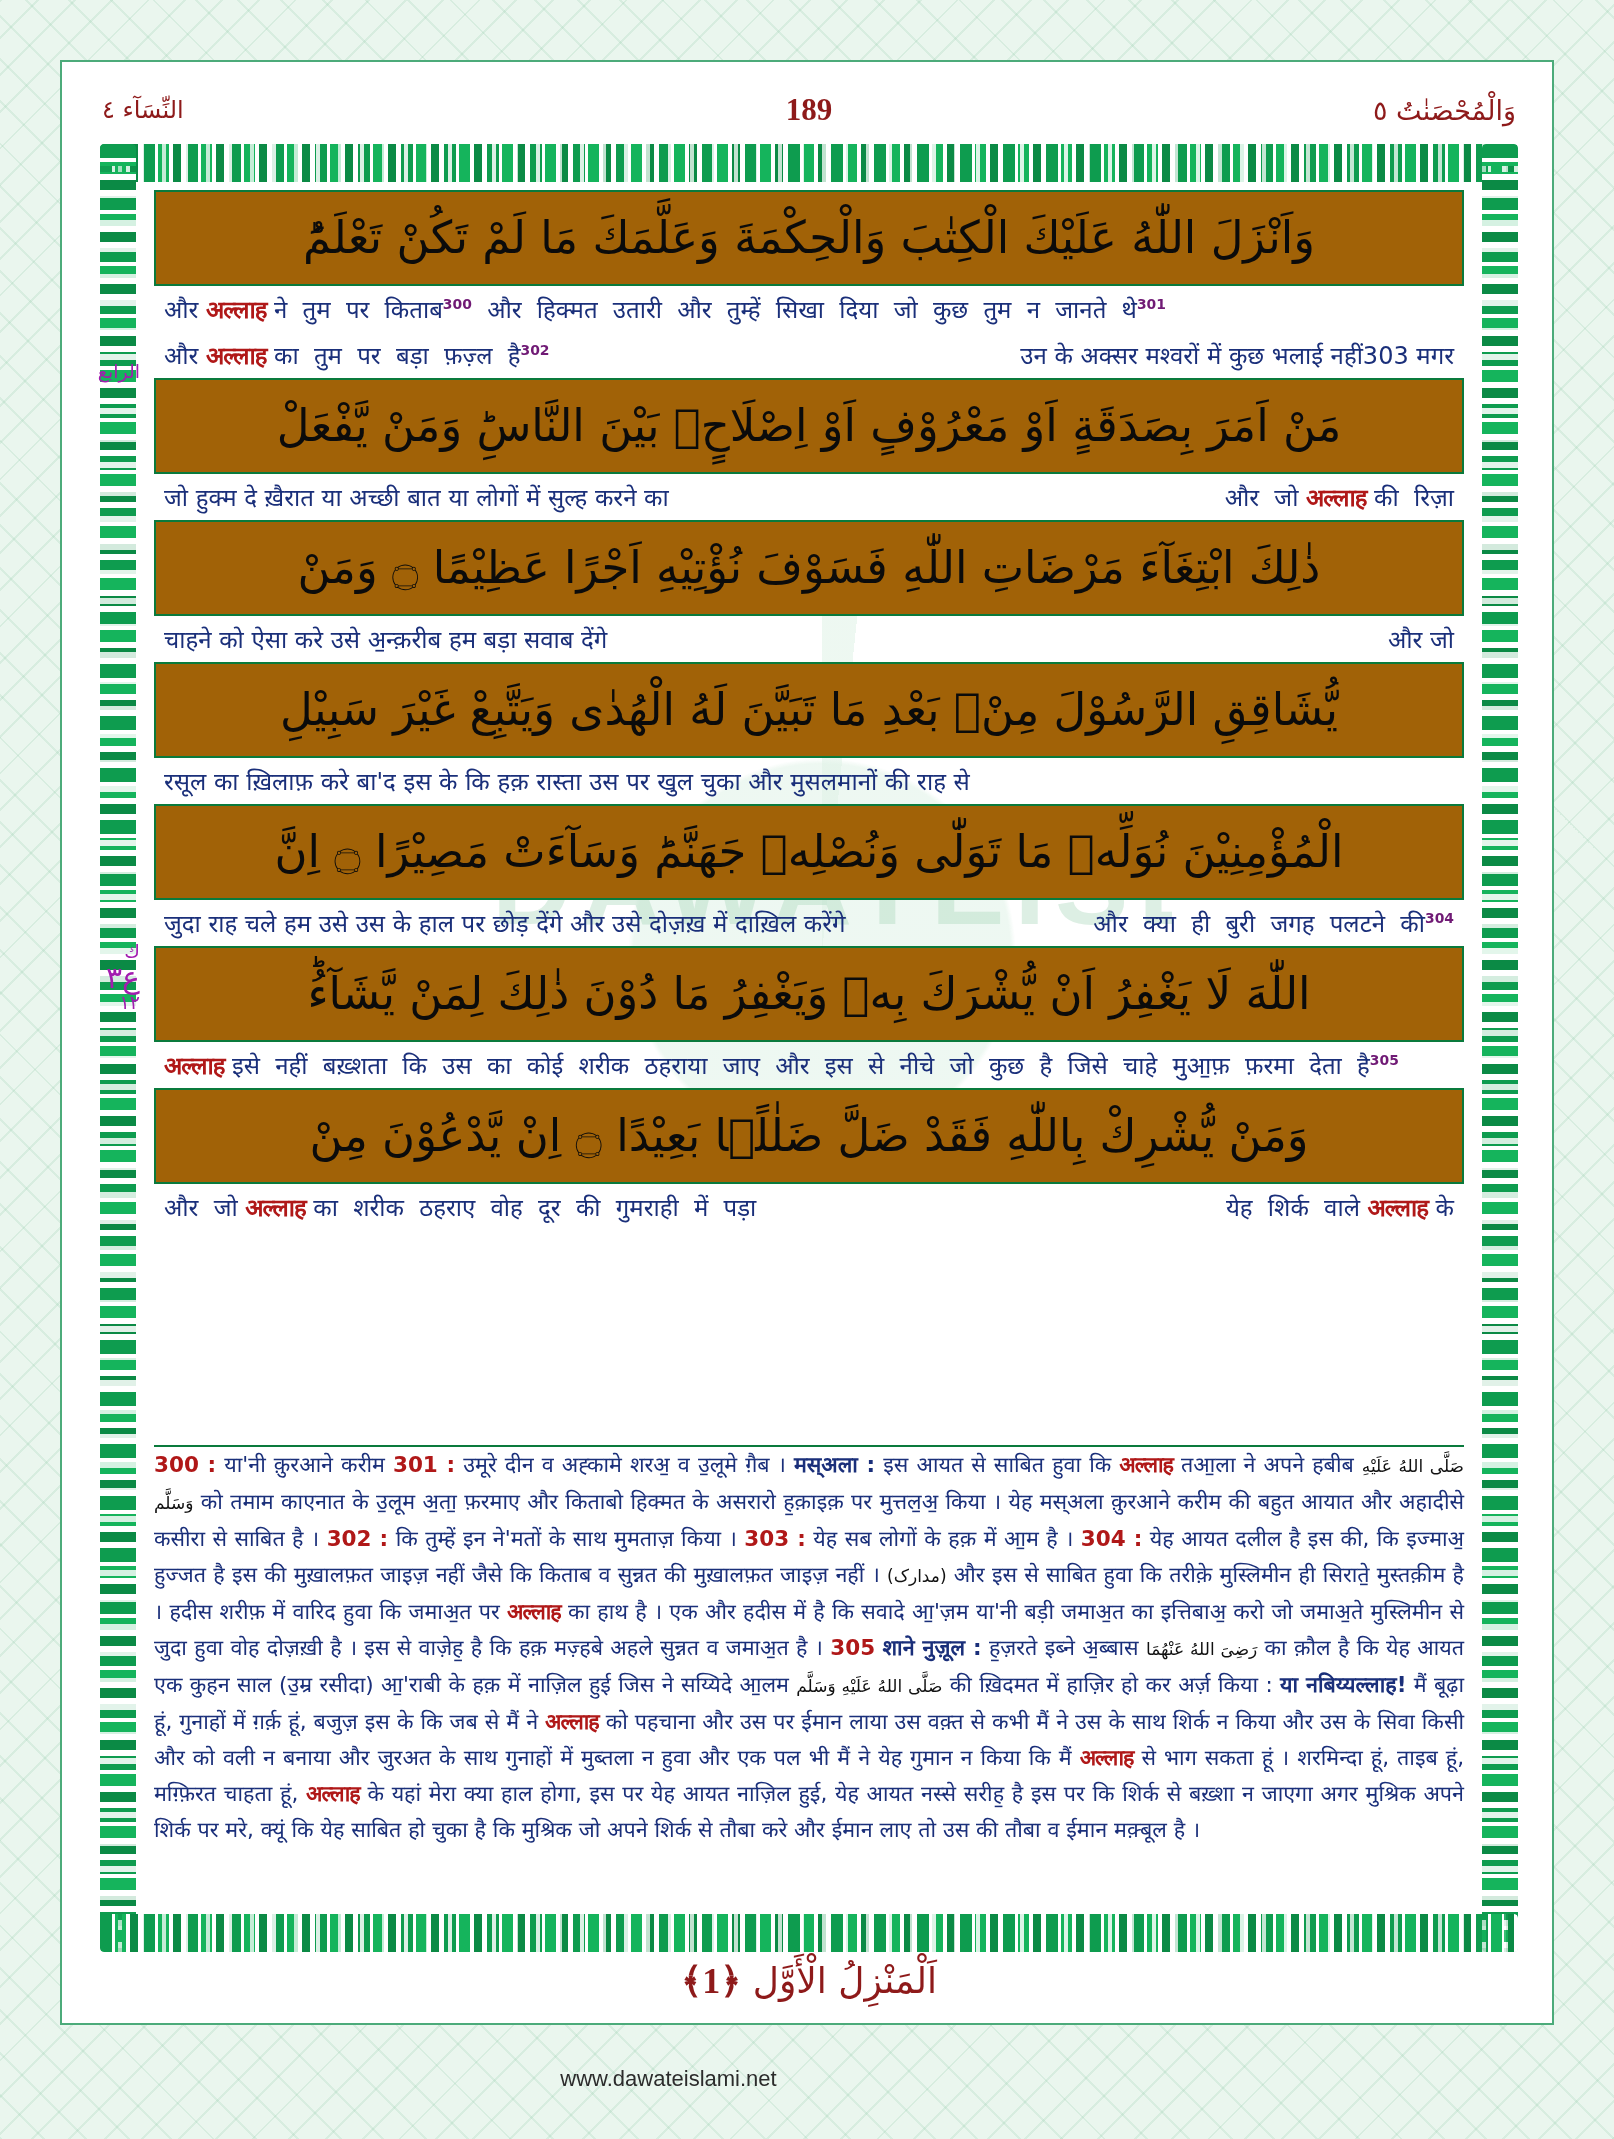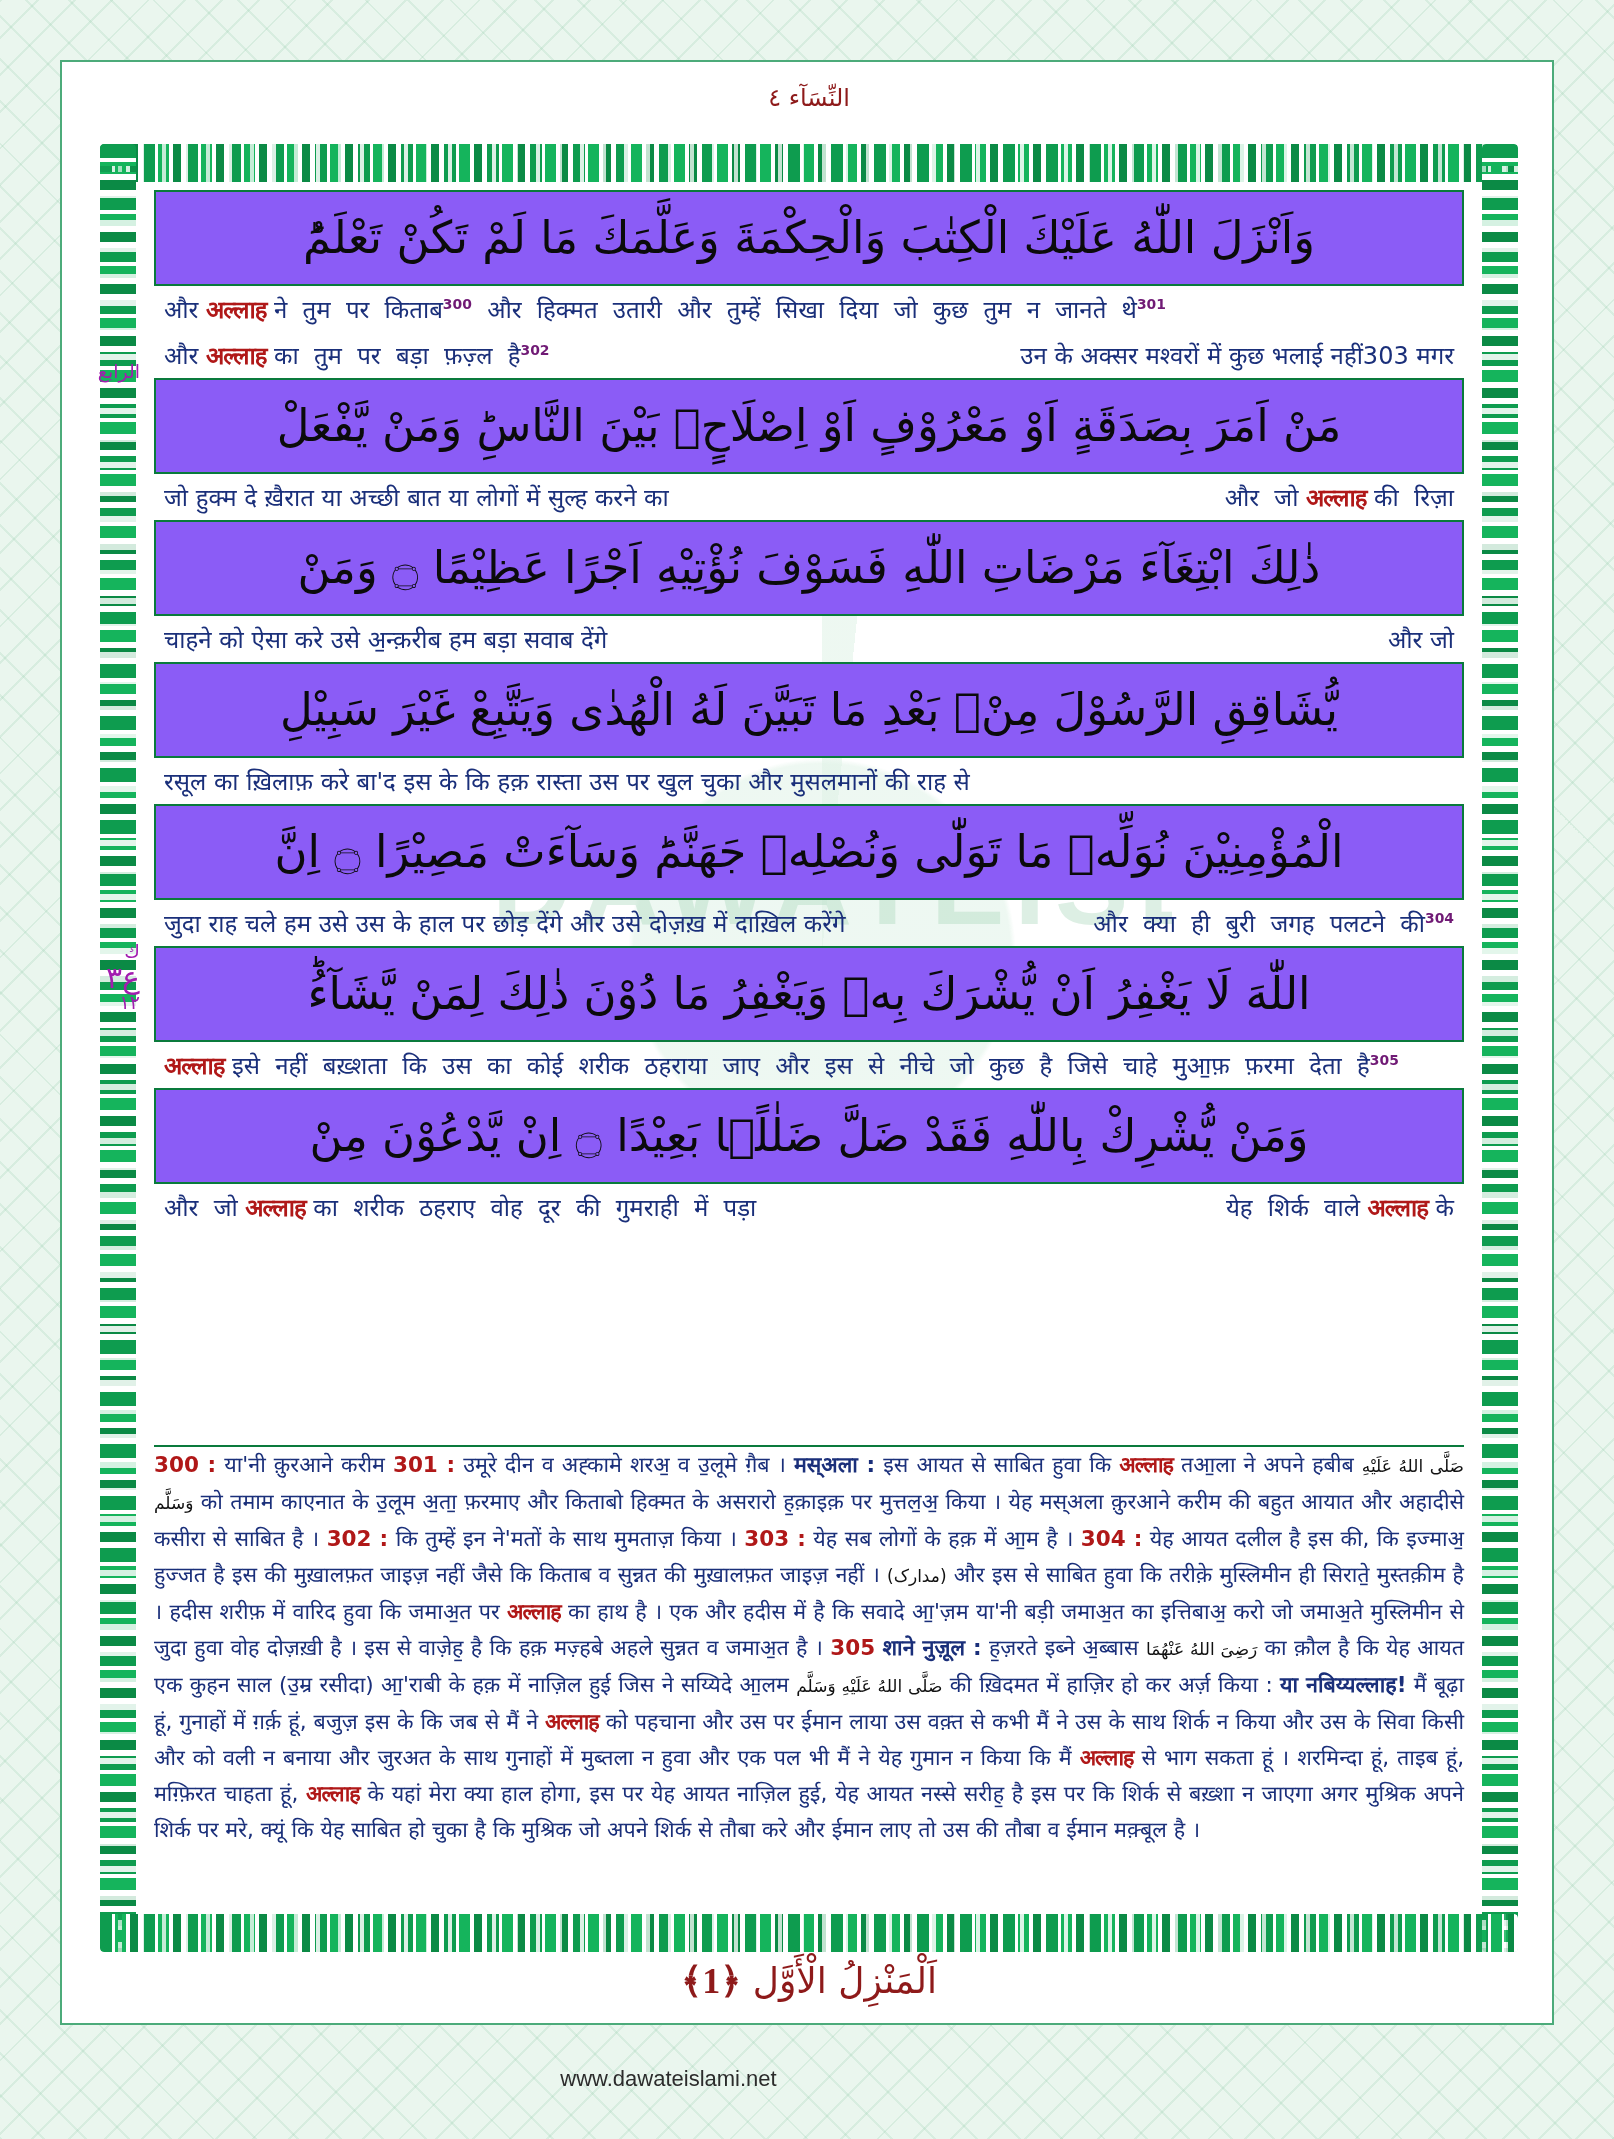--- a/index.html
+++ b/index.html
@@ -71,21 +71,20 @@
   }
 
   
   #running-head {
     position: absolute;
     left: 0; top: 22px;
     width: 1494px; height: 52px;
     display: flex; align-items: center;
     padding: 0 40px;
     color: #8e1a1a;
-    flex-direction: column;
   }
   .head-side {
     flex: 0 0 300px;
     font-size: 24px;
     font-family: "DejaVu Sans", sans-serif;
     direction: rtl;
   }
   .head-side.left  { text-align: left; }
   .head-side.right { text-align: right; font-size: 27px; }
   #page-number {
@@ -152,21 +151,21 @@
     position: absolute;
     left: 92px; top: 128px;
     width: 1310px;
   }
 
   
   .verse-block { margin-bottom: 2px; }
 
   .arabic-line {
     border: 2.5px solid #0a7a3c;
-    background: #8b5cf6;
+    background: #a16207;
     height: 96px;
     display: flex;
     align-items: center;
     justify-content: center;
     direction: rtl;
     padding: 0 14px;
     overflow: hidden;
   }
   .arabic-line .ar {
     font-family: "DejaVu Sans", sans-serif;

